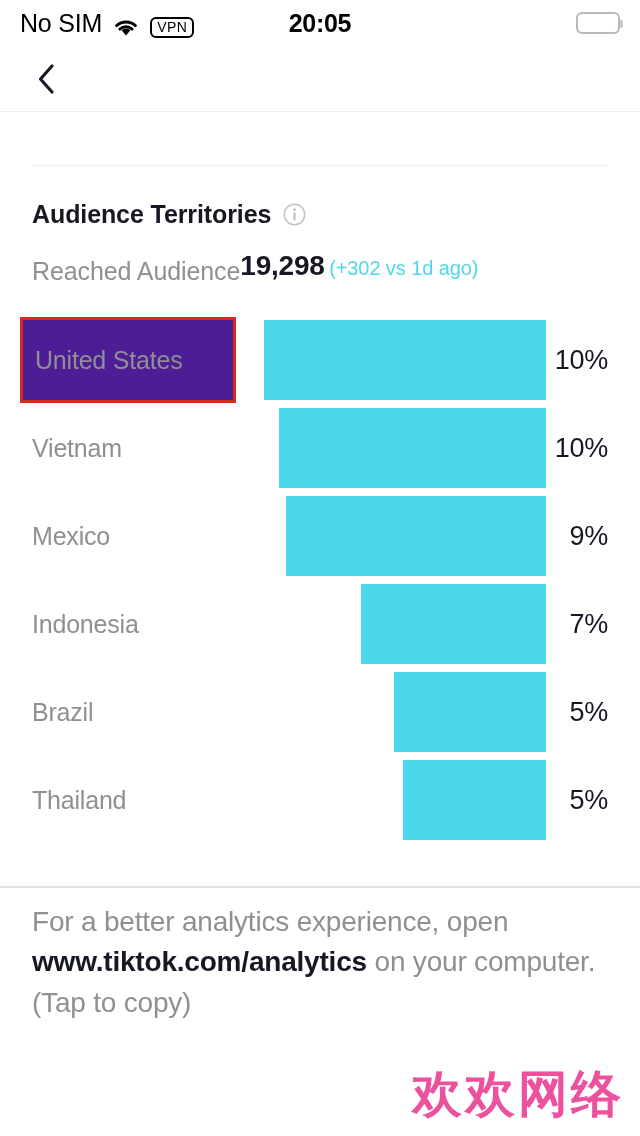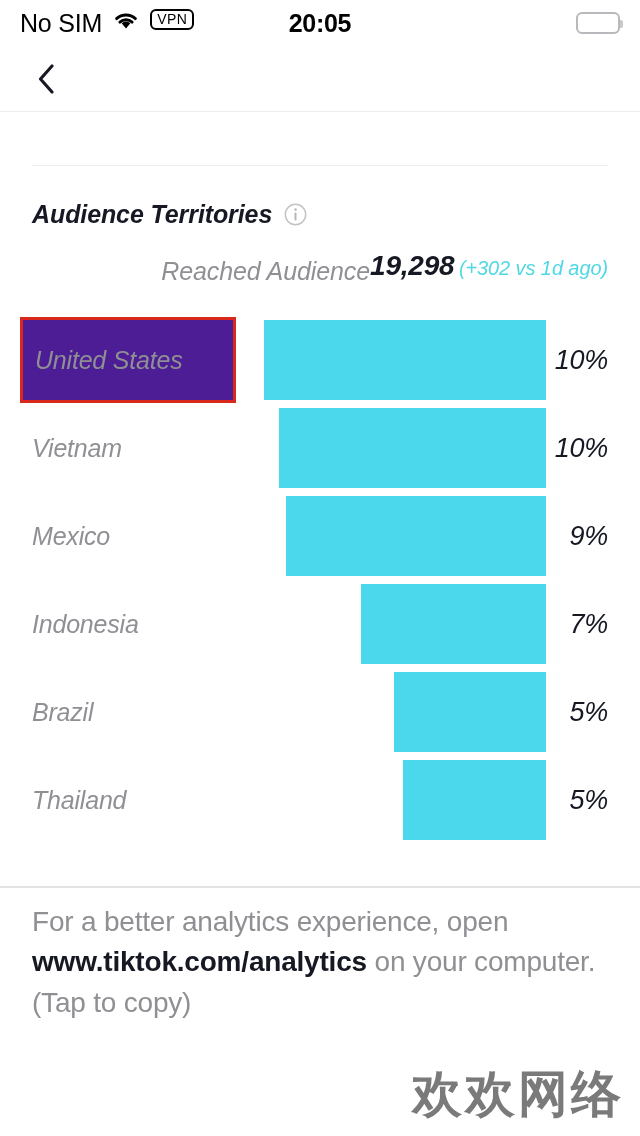--- a/index.html
+++ b/index.html
@@ -13,21 +13,21 @@
   }
 
   
   .statusbar {
     height:46px;
     display:flex;
     align-items:center;
     padding:0 20px;
     position:relative;
   }
-  .sb-left { display:flex; align-items:flex-start; gap:10px; }
+  .sb-left { display:flex; align-items:flex-end; gap:10px; }
   .sb-carrier { font-size:25px; font-weight:400; letter-spacing:-0.2px; color:#000; }
   .wifi-ico { width:28px; height:22px; display:block; }
   .vpn-badge {
     border:2.2px solid #000;
     border-radius:6px;
     font-size:14px;
     font-weight:400;
     letter-spacing:0.4px;
     padding:1px 5px 2px;
     line-height:1;
@@ -79,21 +79,21 @@
   .nav-title {
     width:100%;
     text-align:center;
     font-size:29px;
     font-weight:700;
     letter-spacing:-0.2px;
     color:#161823;
   }
 
   
-  .content { padding:8px 32px;font-style:italic; }
+  .content { padding:8px 32px; }
 
   .top-rule {
     height:1px;
     background:#ededf0;
     margin-top:45px;
   }
 
   .section-head {
     display:flex;
     align-items:center;
@@ -104,21 +104,21 @@
     font-size:25px;
     font-weight:700;
     letter-spacing:-0.1px;
     color:#161823;
   }
   .info-ico { width:23px; height:23px; display:block; }
 
   .summary {
     display:flex;
     align-items:flex-start;
-    justify-content:flex-end;
+    justify-content:flex-start;
     margin-top:22px;
   }
   .summary-label {
     font-size:25px;
     color:#8f8f94;
     letter-spacing:-0.1px;
     padding-top:6px;
   }
   .summary-right { text-align:right; }
   .summary-value {
@@ -311,13 +311,13 @@
     </div>
 
 </div>
 
 <div class="footer-rule"></div>
 
 <div class="footer">
   <span>For a better analytics experience, open </span><b>www.tiktok.com/analytics</b><span> on your computer. (Tap to copy)</span>
 </div>
 
-<div class="watermark" style="color: #737373; text-align: center;">欢欢网络</div>
+<div class="watermark" style="color: #ec4899; text-align: center;">欢欢网络</div>
 
 </body></html>

